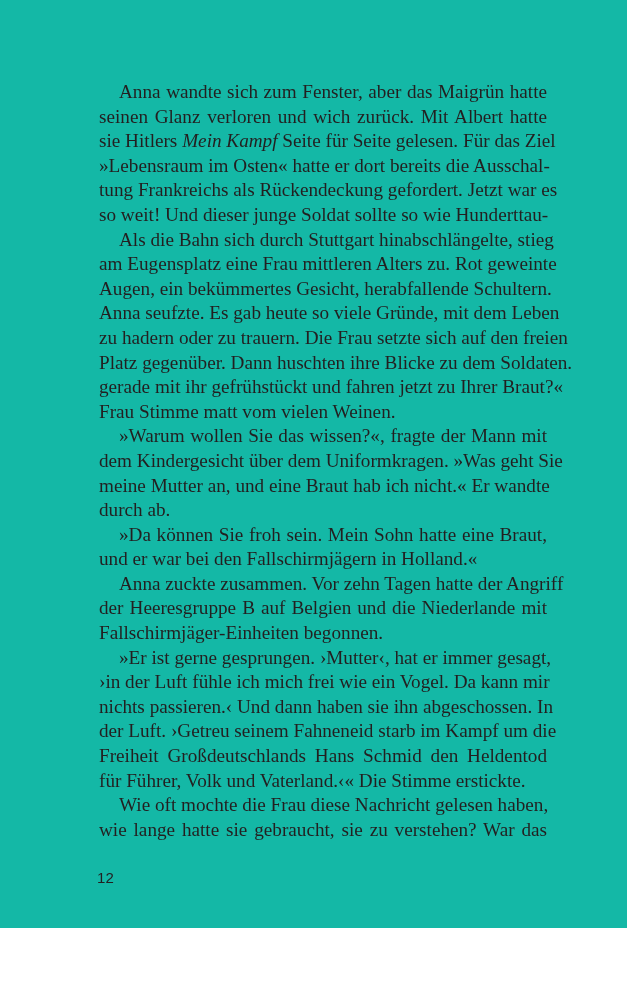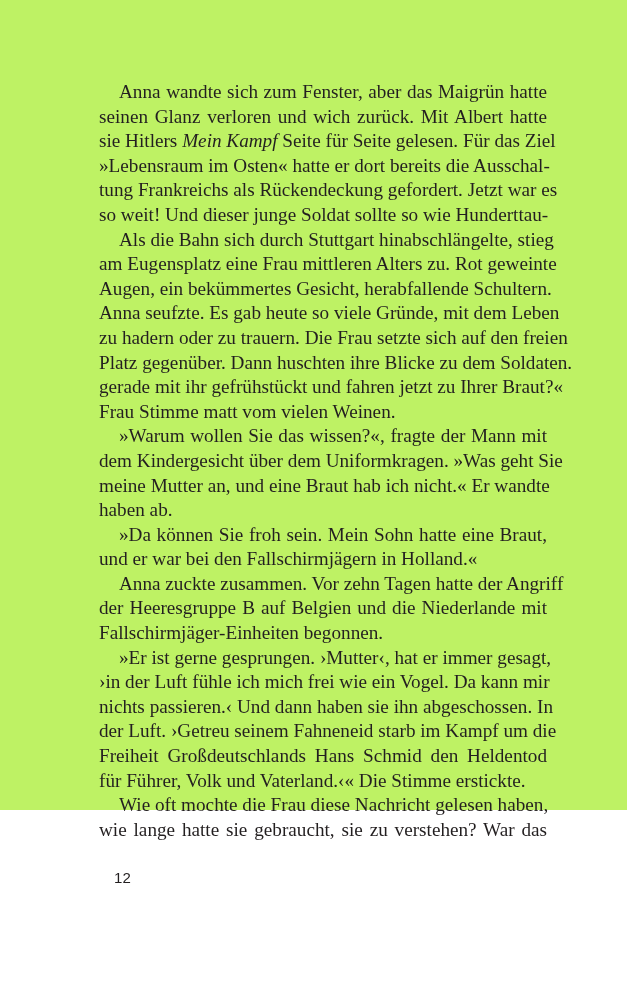--- a/index.html
+++ b/index.html
@@ -9,22 +9,22 @@
     }
     body {
       width: 627px;
       height: 1000px;
       position: relative;
       overflow: hidden;
     }
     .page {
       position: absolute;
       left: 0; top: 0;
-      width: 627px; height: 810px;
-      background: #bef264;
+      width: 627px; height: 928px;
+      background: #14b8a6;
       text-decoration: underline;
     }
     .text-block {
       position: absolute;
       left: 99px;
       top: 80px;
       width: 448px;
       font-family: "Liberation Serif", "DejaVu Serif", serif;
       font-size: 19.2px;
       line-height: 24.6px;
@@ -43,21 +43,21 @@
     }
     .line.last {
       text-align-last: left;
     }
     .line.indent {
       padding-left: 20px;
     }
     .italic { font-style: italic; }
     .page-number {
       position: absolute;
-      left: 114px;
+      left: 97px;
       top: 869px;
       font-family: "Liberation Sans", "DejaVu Sans", sans-serif;
       font-size: 15px;
       color: #231f20;
       letter-spacing: 0.2px;
       text-align: center;
     }
   </style>
 </head>
 <body>
@@ -85,21 +85,21 @@
 
     <div>
       <span class="line">gerade mit ihr gefrühstückt und fahren jetzt zu Ihrer Braut?«</span>
       <span class="line last">Frau Stimme matt vom vielen Weinen.</span>
     </div>
 
     <div>
       <span class="line indent">»Warum wollen Sie das wissen?«, fragte der Mann mit</span>
       <span class="line">dem Kindergesicht über dem Uniformkragen. »Was geht Sie</span>
       <span class="line">meine Mutter an, und eine Braut hab ich nicht.« Er wandte</span>
-      <span class="line last">haben ab.</span>
+      <span class="line last">durch ab.</span>
     </div>
 
     <div>
       <span class="line indent">»Da können Sie froh sein. Mein Sohn hatte eine Braut,</span>
       <span class="line last">und er war bei den Fallschirmjägern in Holland.«</span>
     </div>
 
     <div>
       <span class="line indent">Anna zuckte zusammen. Vor zehn Tagen hatte der Angriff</span>
       <span class="line">der Heeresgruppe B auf Belgien und die Niederlande mit</span>

